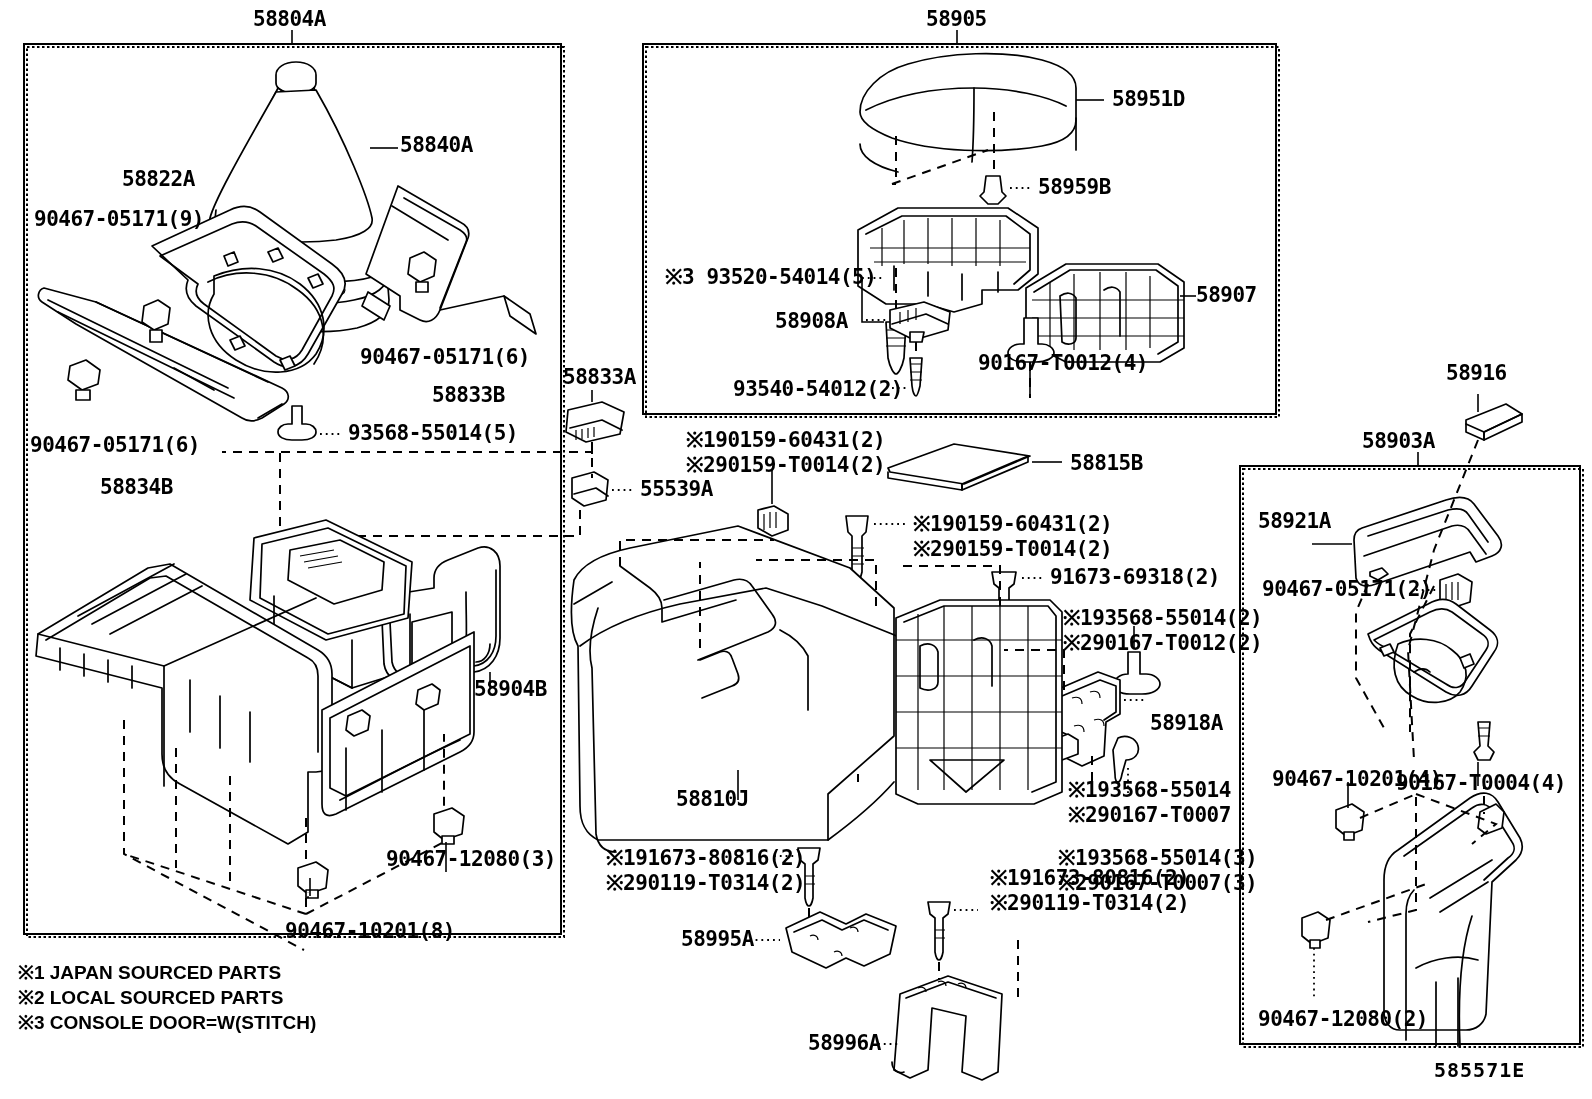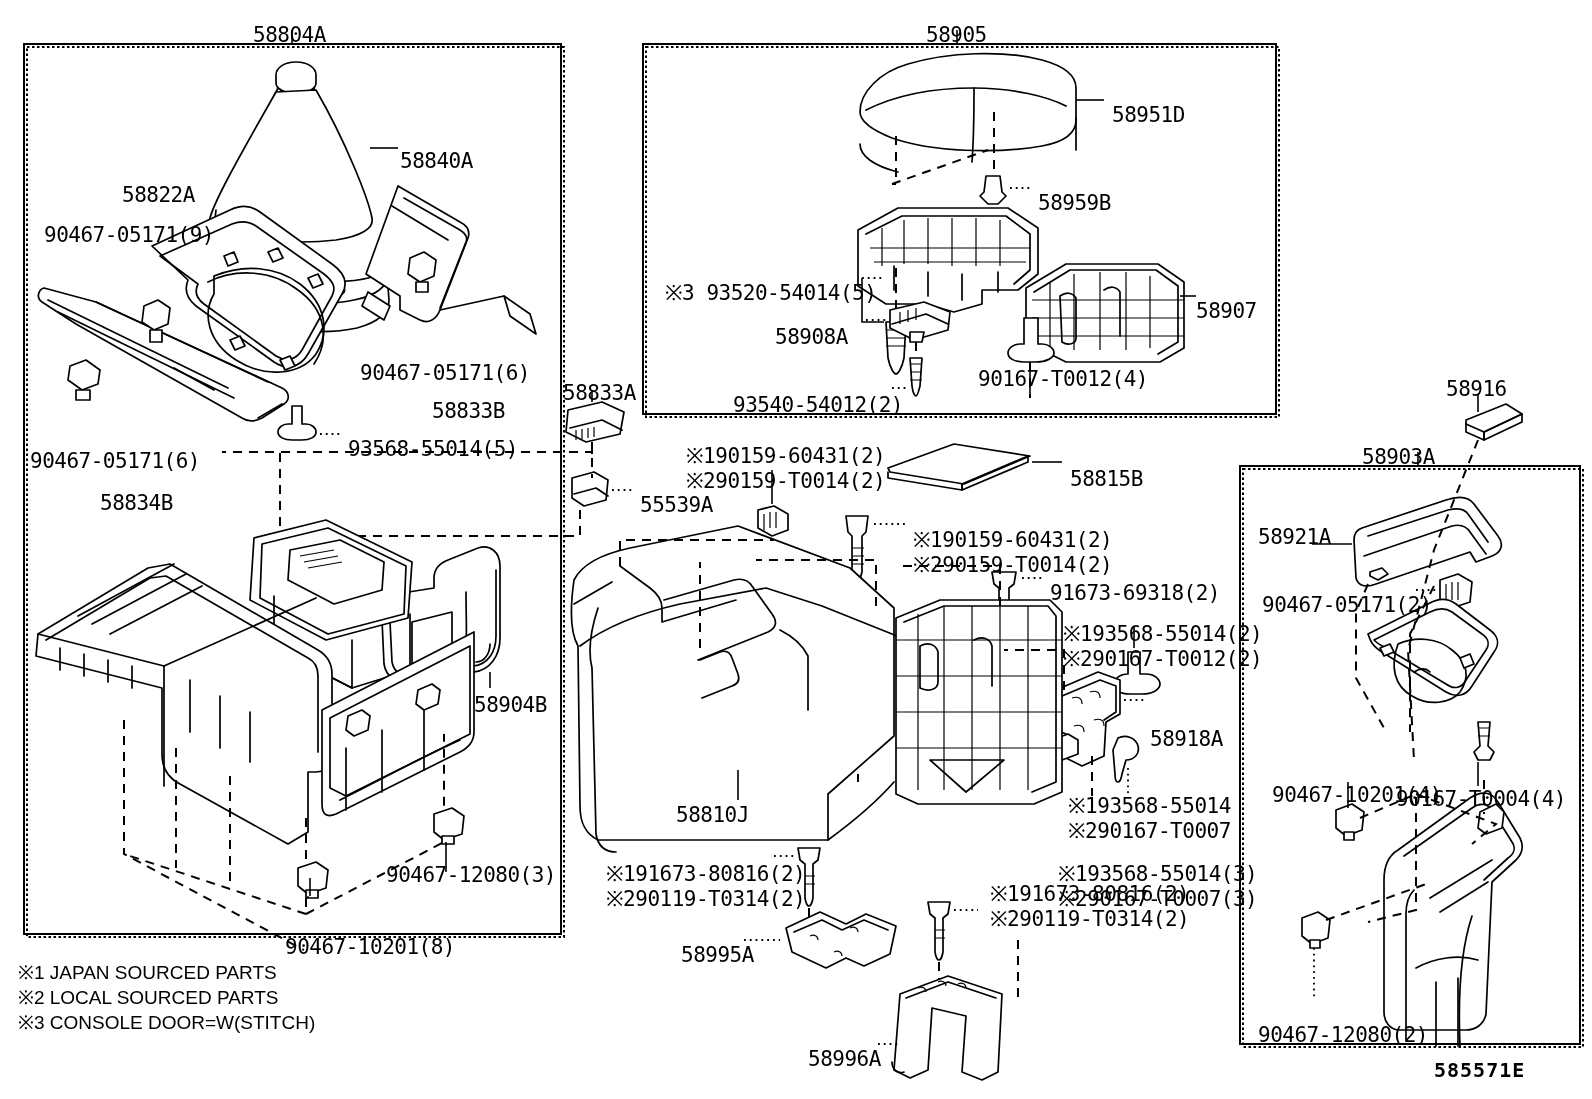--- a/index.html
+++ b/index.html
@@ -1,21 +1,21 @@
 <!DOCTYPE html>
 <html><head>
 <meta charset="utf-8">
 <style>
   html,body{margin:0;padding:0;background:#fff;}
   body{width:1592px;height:1099px;position:relative;overflow:hidden;
        font-family:"DejaVu Sans Mono","Liberation Mono",monospace;color:#000;}
-  .lbl{position:absolute;white-space:nowrap;font-weight:normal;letter-spacing:-0.5px;margin-top:16px;}
+  .lbl{position:absolute;white-space:nowrap;font-weight:bold;letter-spacing:-0.5px;}
   .lbl.s{font-size:21px;line-height:23px;}
   .lbl.m{font-size:21px;line-height:25px;}
-  .legend{position:absolute;font-family:"Liberation Sans",sans-serif;font-weight:normal;
+  .legend{position:absolute;font-family:"Liberation Sans",sans-serif;font-weight:bold;
           font-size:19px;line-height:25px;white-space:pre;}
   .code{position:absolute;font-size:20px;font-weight:bold;letter-spacing:1px;}
   svg{position:absolute;top:0;left:0;}
   .box{fill:none;stroke:#000;stroke-width:2;}
   .boxd{fill:none;stroke:#000;stroke-width:2;stroke-dasharray:2.5 2.5;}
   .ln{stroke:#000;stroke-width:1.6;fill:none;}
   .lnd{stroke:#000;stroke-width:1.8;fill:none;stroke-dasharray:1.8 4;}
   .dsh{stroke:#000;stroke-width:2;fill:none;stroke-dasharray:9 7;}
   .prt{fill:none;stroke:#000;stroke-width:1.7;stroke-linejoin:round;stroke-linecap:round;}
   .prtf{fill:#fff;stroke:#000;stroke-width:1.7;stroke-linejoin:round;stroke-linecap:round;}
@@ -392,21 +392,21 @@
   <path class="dsh" d="M1360 818 l56 -24 l0 116 l-48 12"></path>
   <path class="dsh" d="M1326 920 l100 -36"></path>
   <path class="dsh" d="M1416 794 l80 30 l-24 20"></path>
   <path class="dsh" d="M1484 780 l0 34"></path>
 
 </svg>
 
 <div class="lbl s" style="left:253px;top:8px;">58804A</div>
 <div class="lbl s" style="left:400px;top:134px;">58840A</div>
 <div class="lbl s" style="left:122px;top:168px;">58822A</div>
-<div class="lbl s" style="left:44px;top:208px;">90467-05171(9)</div>
+<div class="lbl s" style="left:34px;top:208px;">90467-05171(9)</div>
 <div class="lbl s" style="left:360px;top:346px;">90467-05171(6)</div>
 <div class="lbl s" style="left:432px;top:384px;">58833B</div>
 <div class="lbl s" style="left:30px;top:434px;">90467-05171(6)</div>
 <div class="lbl s" style="left:100px;top:476px;">58834B</div>
 <div class="lbl s" style="left:348px;top:422px;">93568-55014(5)</div>
 <div class="lbl s" style="left:563px;top:366px;">58833A</div>
 <div class="lbl s" style="left:640px;top:478px;">55539A</div>
 <div class="lbl s" style="left:386px;top:848px;">90467-12080(3)</div>
 <div class="lbl s" style="left:285px;top:920px;">90467-10201(8)</div>
 <div class="lbl s" style="left:474px;top:678px;">58904B</div>

